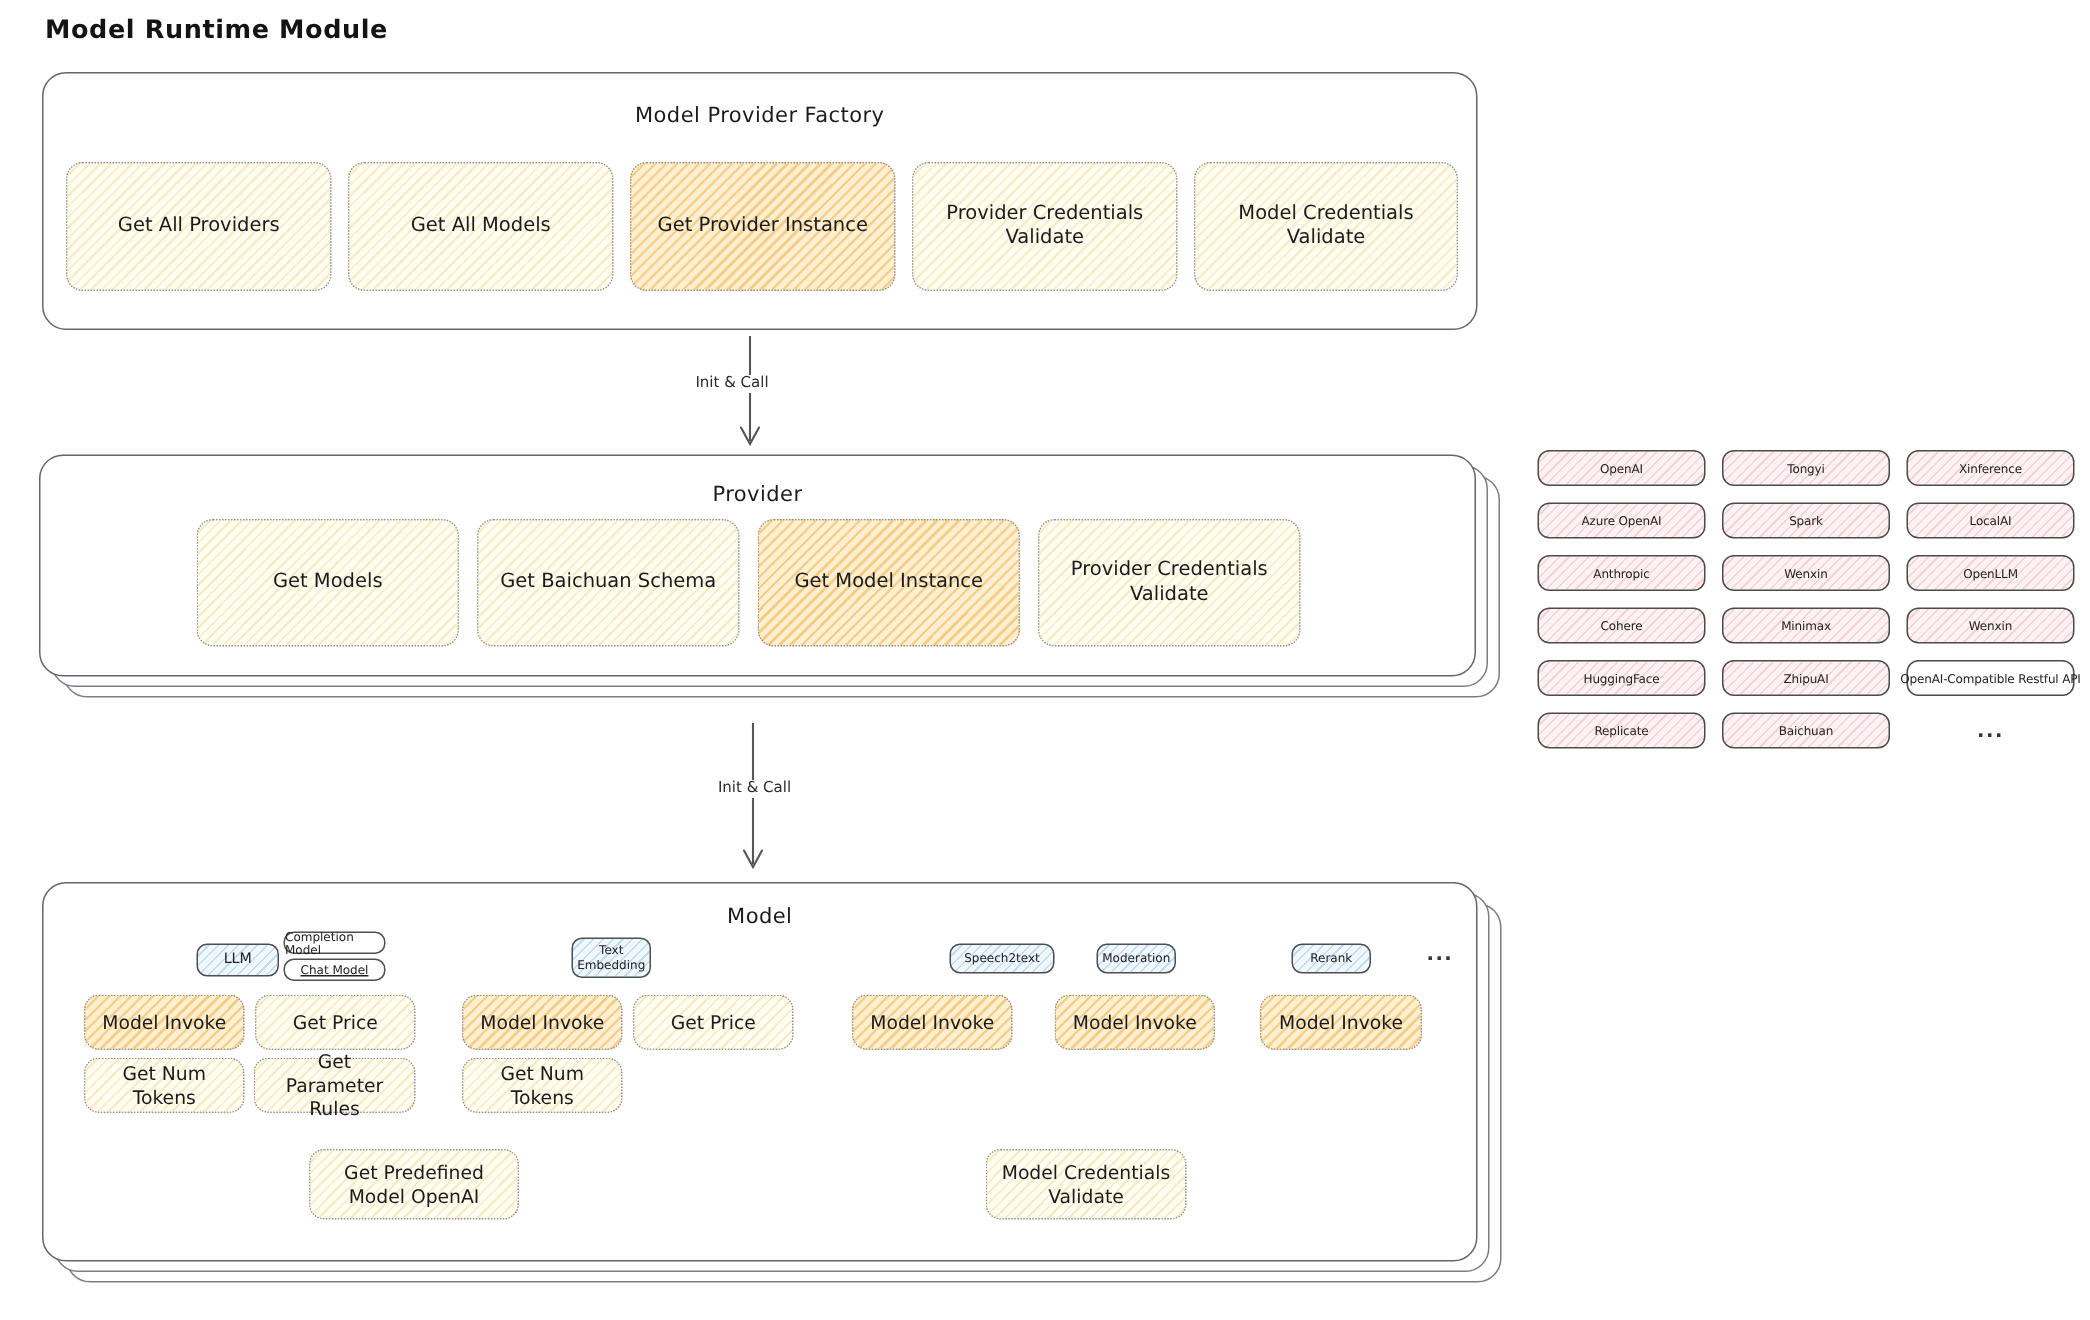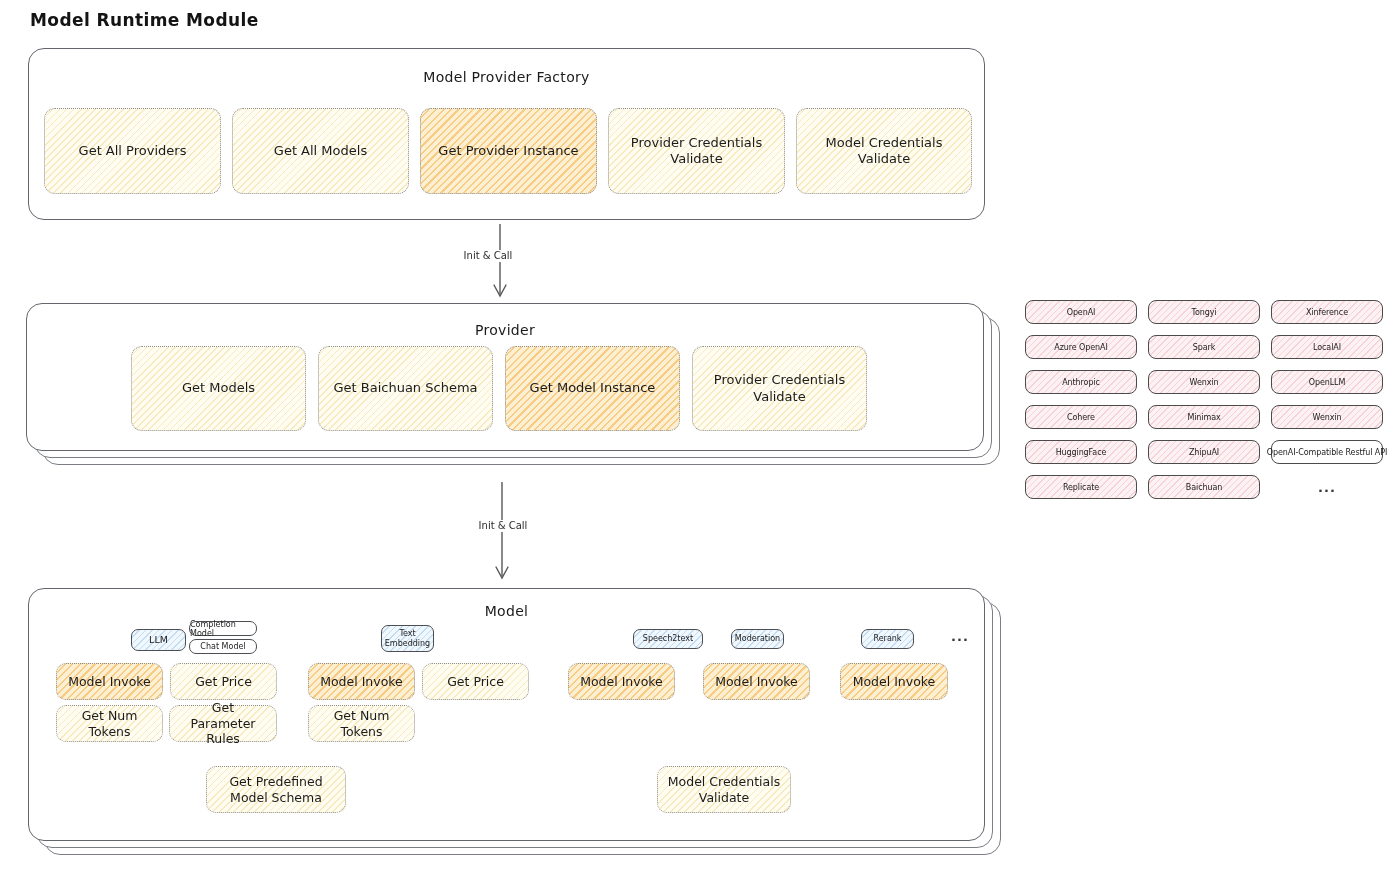--- a/index.html
+++ b/index.html
@@ -144,36 +144,36 @@
   </svg>
   <div class="arrow-label" style="left:468px; top:520px; width:70px;">Init &amp; Call</div>
 
   <div class="frame-layer" style="left:44px; top:602px; width:957px; height:253px;"></div>
   <div class="frame-layer" style="left:36px; top:595px; width:957px; height:253px;"></div>
   <div class="frame" style="left:28px; top:588px; width:957px; height:253px;">
     <div class="frame-title" style="top:14px;">Model</div>
 
     <div class="tag-blue" style="left:102px; top:40px; width:55px; height:22px; font-size:9.5px;">LLM</div>
     <div class="tag-white" style="left:160px; top:32px; width:68px; height:15px;">Completion Model</div>
-    <div class="tag-white" style="left:160px; top:50px; width:68px; height:15px;">Chat Model</div>
+    <div class="tag-white" style="left:160px; top:50px; width:68px; height:15px;text-decoration:underline;">Chat Model</div>
     <div class="tag-blue" style="left:352px; top:36px; width:53px; height:27px; padding:0 5px;">Text Embedding</div>
     <div class="tag-blue" style="left:568px; top:40px; width:70px; height:20px;margin-left:36px;">Speech2text</div>
     <div class="tag-blue" style="left:702px; top:40px; width:53px; height:20px;">Moderation</div>
     <div class="tag-blue" style="left:832px; top:40px; width:53px; height:20px;">Rerank</div>
     <div class="ellipsis" style="left:922px; top:40px;">...</div>
 
     <div class="btn btn-sm hatch-orange" style="left:27px;  top:74px; width:107px; height:37px;">Model Invoke</div>
     <div class="btn btn-sm hatch-yellow" style="left:141px; top:74px; width:107px; height:37px;">Get Price</div>
     <div class="btn btn-sm hatch-orange" style="left:279px; top:74px; width:107px; height:37px;">Model Invoke</div>
     <div class="btn btn-sm hatch-yellow" style="left:393px; top:74px; width:107px; height:37px;">Get Price</div>
     <div class="btn btn-sm hatch-orange" style="left:539px; top:74px; width:107px; height:37px;">Model Invoke</div>
     <div class="btn btn-sm hatch-orange" style="left:674px; top:74px; width:107px; height:37px;">Model Invoke</div>
     <div class="btn btn-sm hatch-orange" style="left:811px; top:74px; width:108px; height:37px;">Model Invoke</div>
 
     <div class="btn btn-sm hatch-yellow" style="left:27px;  top:116px; width:107px; height:37px;">Get Num Tokens</div>
     <div class="btn btn-sm hatch-yellow" style="left:140px; top:116px; width:108px; height:37px;">Get Parameter Rules</div>
     <div class="btn btn-sm hatch-yellow" style="left:279px; top:116px; width:107px; height:37px;">Get Num Tokens</div>
 
-    <div class="btn btn-sm hatch-yellow" style="left:177px; top:177px; width:140px; height:47px;">Get Predefined Model Schema</div>
+    <div class="btn btn-sm hatch-yellow" style="left:177px; top:177px; width:140px; height:47px;">Get Predefined Model OpenAI</div>
     <div class="btn btn-sm hatch-yellow" style="left:628px; top:177px; width:134px; height:47px;">Model Credentials Validate</div>
   </div>
 
 </div>
 
 </body></html>

